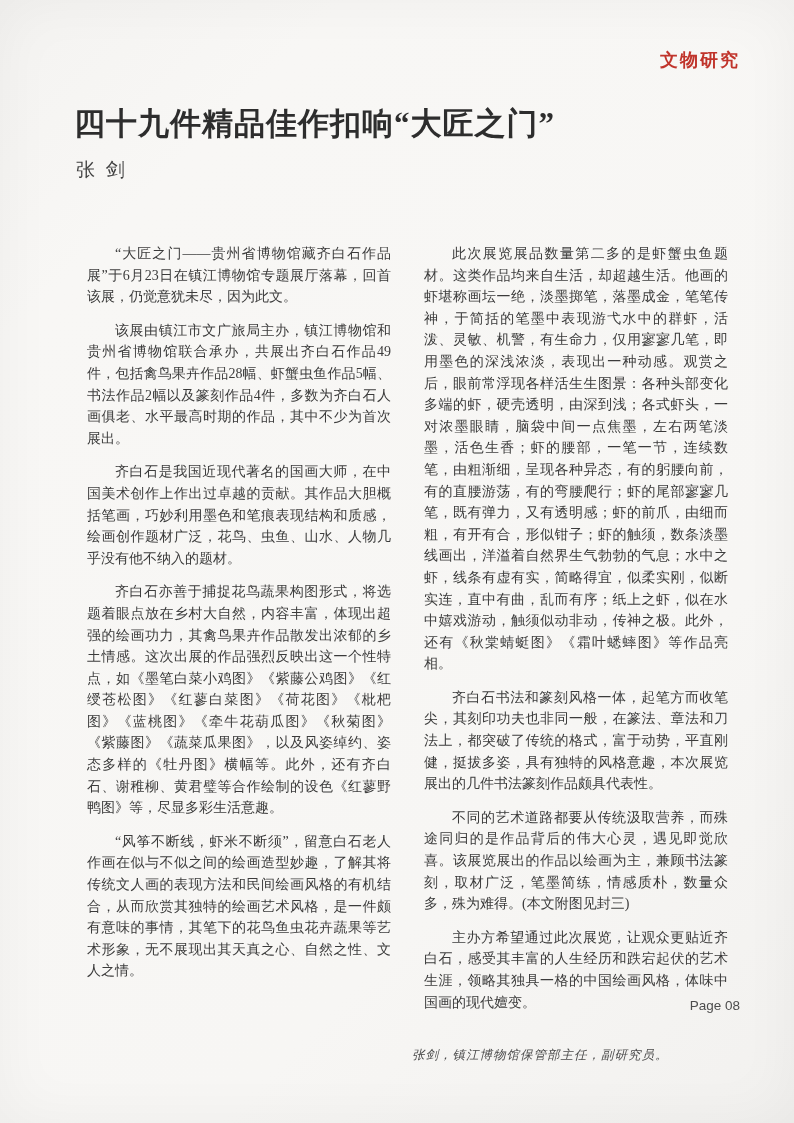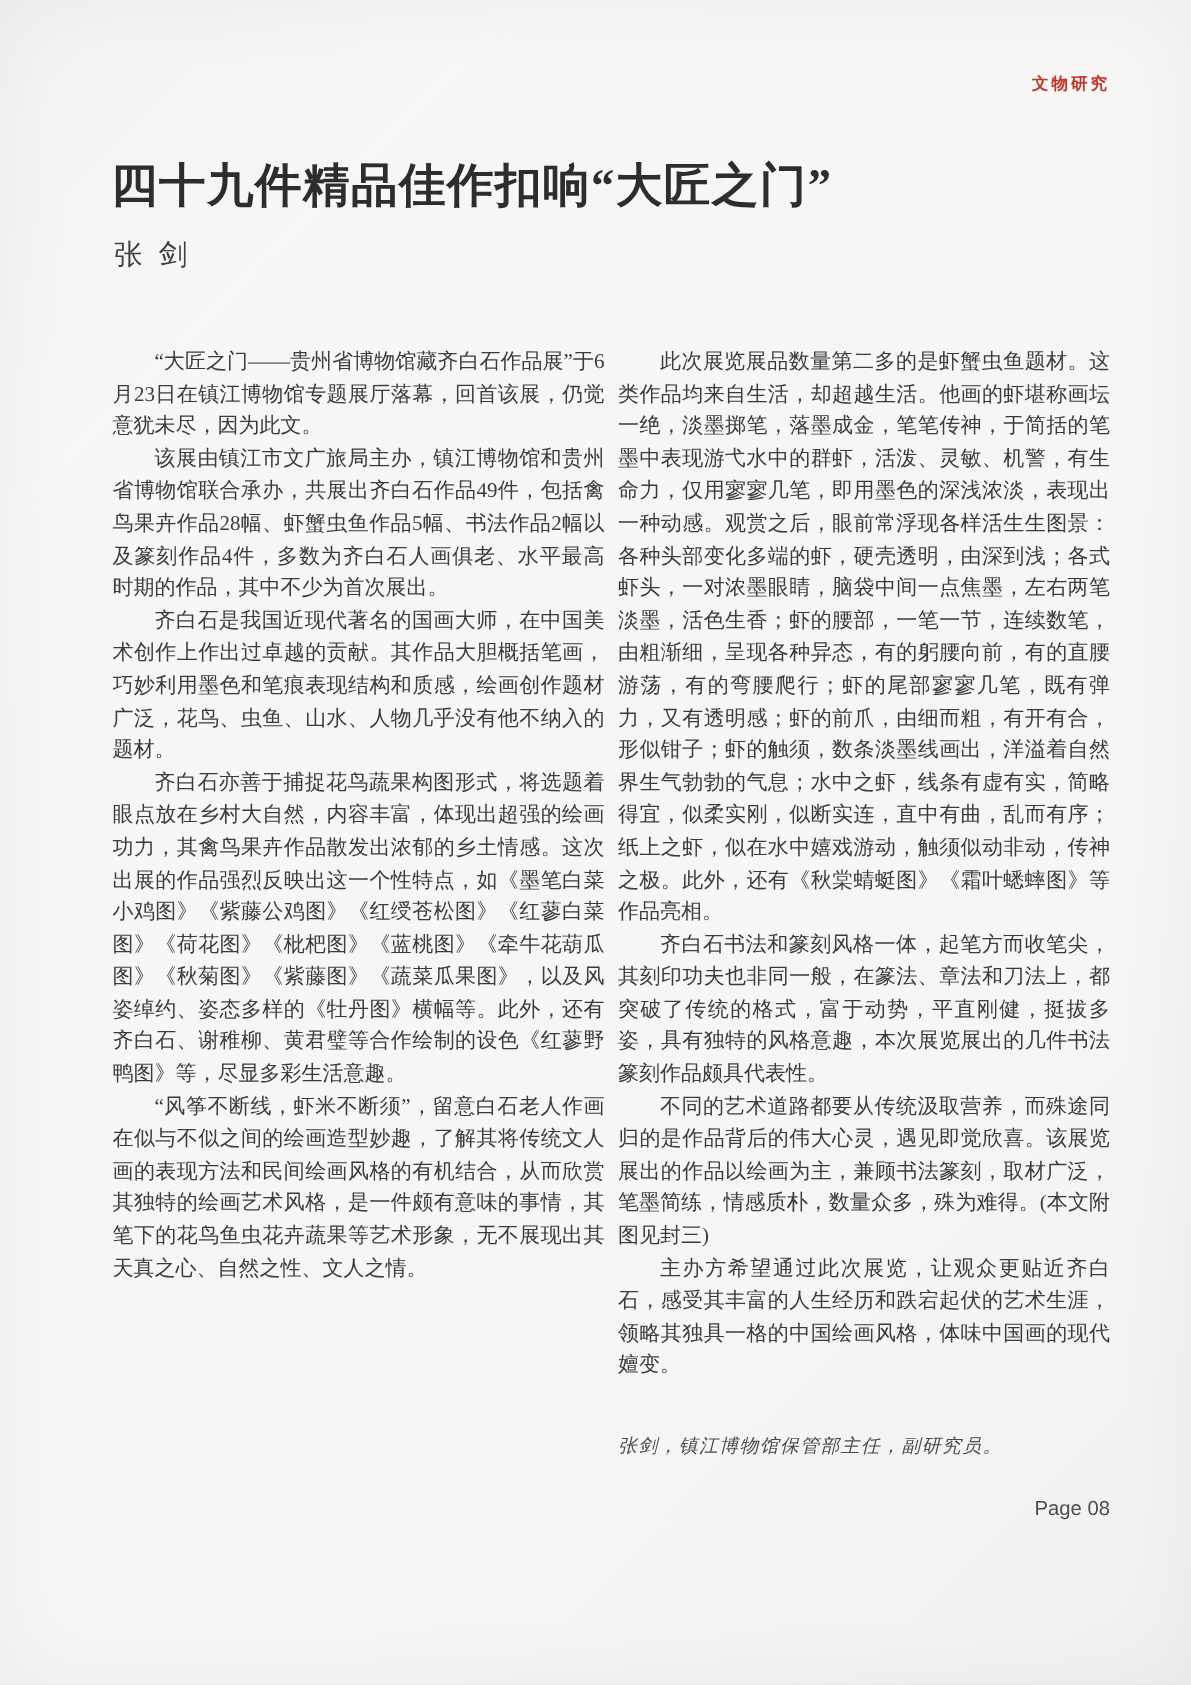--- a/index.html
+++ b/index.html
@@ -9,41 +9,41 @@
     font-family:"Liberation Serif","DejaVu Serif",serif;
     position:relative;overflow:hidden;
   }
   .page{
     position:absolute;inset:0;
     background:linear-gradient(135deg,#f4f3f1 0%,#f8f7f5 18%,#f7f6f4 70%,#f2f1ef 100%);
     box-shadow:inset 0 0 60px rgba(0,0,0,0.045);
   }
   .header-label{
     position:absolute;top:48px;right:54px;
-    font-size:11px;font-weight:bold;letter-spacing:2px;
+    font-size:18px;font-weight:bold;letter-spacing:2px;
     color:#c0342b;
     font-family:Liberation Sans, sans-serif;
   }
   .title{
     position:absolute;left:74px;top:84px;width:660px;
     font-size:31px;font-weight:700;color:#2d2d2d;
     letter-spacing:1px;line-height:1.2;
     font-family:"Liberation Serif","DejaVu Serif",serif;
   }
   .author{
     position:absolute;left:76px;top:157px;
     font-size:19px;color:#3f3f3f;letter-spacing:3px;
   }
   .columns{
     position:absolute;left:75px;top:231px;width:665px;
     display:flex;gap:9px;
   }
   .col{width:328px;}
   .col p{
-    margin:0;
+    margin:12px;
     font-size:14px;line-height:21.6px;
     text-align:justify;text-justify:inter-ideograph;
     text-indent:2em;
     color:#3b3b3b;
     word-break:break-all;
   }
   .byline{
     margin-top:34px;
     font-size:12.5px;
     font-style:italic;

